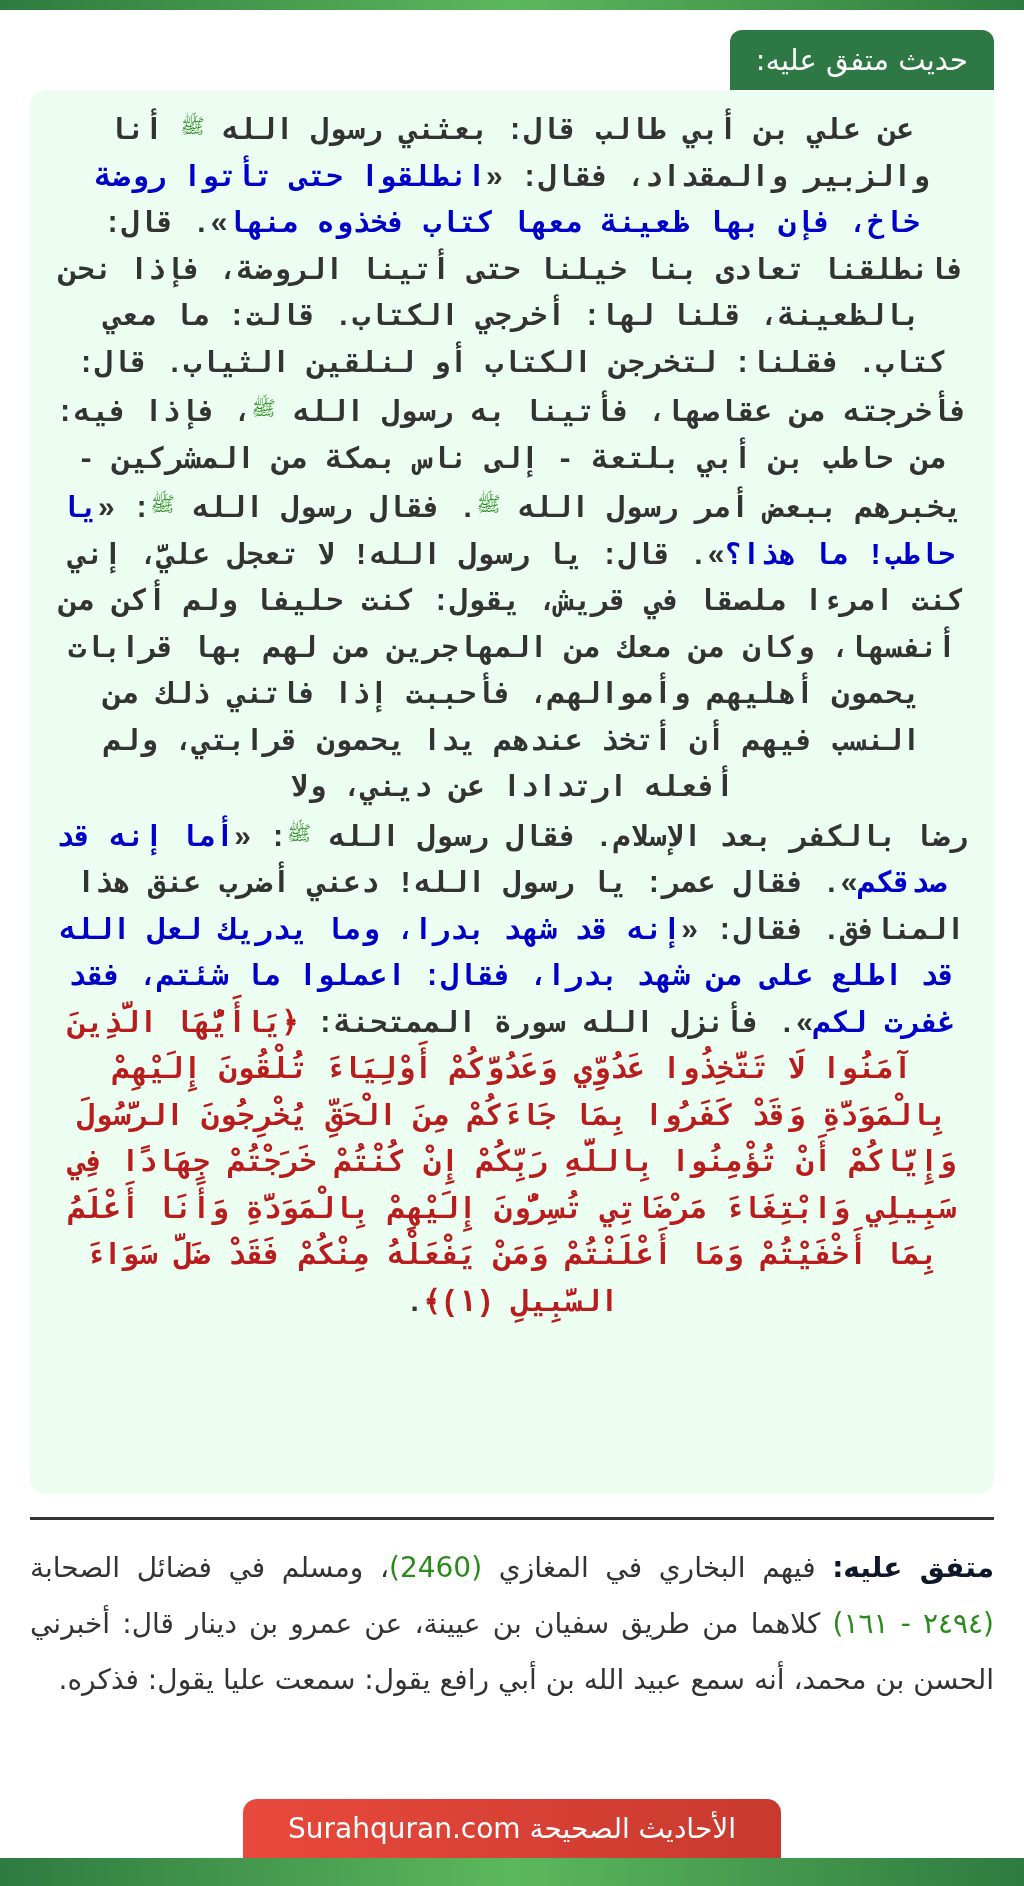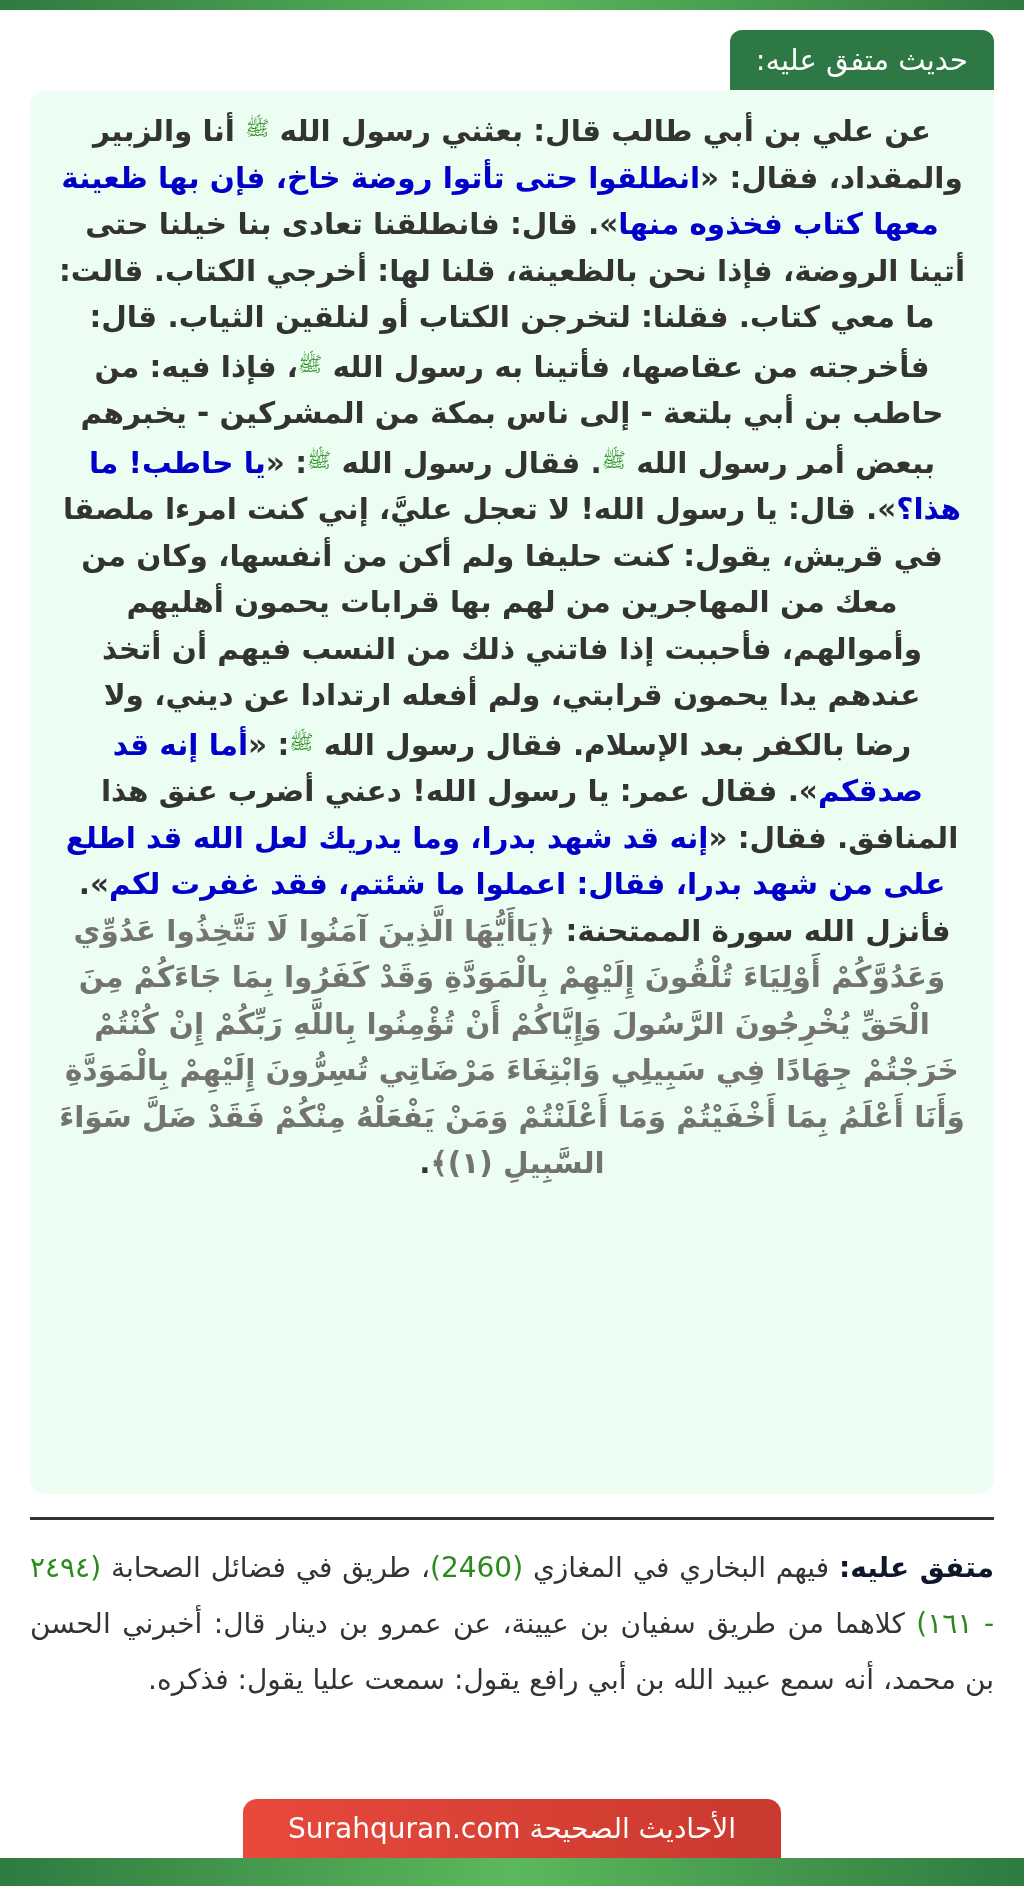--- a/index.html
+++ b/index.html
@@ -25,29 +25,30 @@
     font-size: 29px; line-height: 60px;
     direction: rtl;
   }
   .hadith-box {
     position: absolute; left: 30px; top: 91px; width: 964px; height: 1403px;
     background: #ecfdf2;
     border-radius: 0 0 16px 16px;
     border-top-left-radius: 16px;
     box-sizing: border-box;
     padding: 14px 22px 0 22px;
+    font-family: Liberation Mono, monospace;
   }
   .hadith-text {
     direction: rtl; text-align: center;
     font-weight: bold; font-size: 29.5px; line-height: 46.5px;
     color: #333333;
     margin: 0;
   }
   .hadith-text .quote { color: #0000c8; }
-  .hadith-text .quran { color: #737373; }
+  .hadith-text .quran { color: #b91c1c; }
   .hadith-text .saw { color: #2b8a1c; font-size: 20px; font-weight: normal; vertical-align: 6px; }
   .divider {
     position: absolute; left: 30px; top: 1517px; width: 964px; height: 3px;
     background: #333333;
   }
   .source {
     position: absolute; left: 30px; top: 1540px; width: 964px;
     direction: rtl; text-align: justify; text-align-last: right;
     font-size: 28px; line-height: 56px; color: #333333;
     margin: 0;
@@ -68,17 +69,17 @@
 <div class="top-bar"></div>
 
 <div class="title-tab">حديث متفق عليه:</div>
 
 <div class="hadith-box">
   <p class="hadith-text" id="hadith-text"><span>عن علي بن أبي طالب قال: بعثني رسول الله </span><span class="saw">ﷺ</span><span> أنا والزبير والمقداد، فقال: «</span><span class="quote">انطلقوا حتى تأتوا روضة خاخ، فإن بها ظعينة معها كتاب فخذوه منها</span><span>». قال: فانطلقنا تعادى بنا خيلنا حتى أتينا الروضة، فإذا نحن بالظعينة، قلنا لها: أخرجي الكتاب. قالت: ما معي كتاب. فقلنا: لتخرجن الكتاب أو لنلقين الثياب. قال: فأخرجته من عقاصها، فأتينا به رسول الله </span><span class="saw">ﷺ</span><span>، فإذا فيه: من حاطب بن أبي بلتعة - إلى ناس بمكة من المشركين - يخبرهم ببعض أمر رسول الله </span><span class="saw">ﷺ</span><span>. فقال رسول الله </span><span class="saw">ﷺ</span><span>: «</span><span class="quote">يا حاطب! ما هذا؟</span><span>». قال: يا رسول الله! لا تعجل عليَّ، إني كنت امرءا ملصقا في قريش، يقول: كنت حليفا ولم أكن من أنفسها، وكان من معك من المهاجرين من لهم بها قرابات يحمون أهليهم وأموالهم، فأحببت إذا فاتني ذلك من النسب فيهم أن أتخذ عندهم يدا يحمون قرابتي، ولم أفعله ارتدادا عن ديني، ولا</span><br><span>رضا بالكفر بعد الإسلام. فقال رسول الله </span><span class="saw">ﷺ</span><span>: «</span><span class="quote">أما إنه قد صدقكم</span><span>». فقال عمر: يا رسول الله! دعني أضرب عنق هذا المنافق. فقال: «</span><span class="quote">إنه قد شهد بدرا، وما يدريك لعل الله قد اطلع على من شهد بدرا، فقال: اعملوا ما شئتم، فقد غفرت لكم</span><span>». فأنزل الله سورة الممتحنة: </span><span class="quran">﴿يَاأَيُّهَا الَّذِينَ آمَنُوا لَا تَتَّخِذُوا عَدُوِّي وَعَدُوَّكُمْ أَوْلِيَاءَ تُلْقُونَ إِلَيْهِمْ بِالْمَوَدَّةِ وَقَدْ كَفَرُوا بِمَا جَاءَكُمْ مِنَ الْحَقِّ يُخْرِجُونَ الرَّسُولَ وَإِيَّاكُمْ أَنْ تُؤْمِنُوا بِاللَّهِ رَبِّكُمْ إِنْ كُنْتُمْ خَرَجْتُمْ جِهَادًا فِي سَبِيلِي وَابْتِغَاءَ مَرْضَاتِي تُسِرُّونَ إِلَيْهِمْ بِالْمَوَدَّةِ وَأَنَا أَعْلَمُ بِمَا أَخْفَيْتُمْ وَمَا أَعْلَنْتُمْ وَمَنْ يَفْعَلْهُ مِنْكُمْ فَقَدْ ضَلَّ سَوَاءَ السَّبِيلِ (١)﴾</span><span>.</span></p>
 </div>
 
 <div class="divider"></div>
 
-<p class="source"><span class="label">متفق عليه:</span><span> فيهم البخاري في المغازي </span><span class="ref">(2460)</span><span>، طريق في فضائل الصحابة </span><span class="ref">(٢٤٩٤ - ١٦١)</span><span> كلاهما من طريق سفيان بن عيينة، عن عمرو بن دينار قال: أخبرني الحسن بن محمد، أنه سمع عبيد الله بن أبي رافع يقول: سمعت عليا يقول: فذكره.</span></p>
+<p class="source"><span class="label">متفق عليه:</span><span> فيهم البخاري في المغازي </span><span class="ref">(2460)</span><span>، ومسلم في فضائل الصحابة </span><span class="ref">(٢٤٩٤ - ١٦١)</span><span> كلاهما من طريق سفيان بن عيينة، عن عمرو بن دينار قال: أخبرني الحسن بن محمد، أنه سمع عبيد الله بن أبي رافع يقول: سمعت عليا يقول: فذكره.</span></p>
 
 <div class="site-button">الأحاديث الصحيحة Surahquran.com</div>
 
 <div class="bottom-bar"></div>
 
 </body></html>

